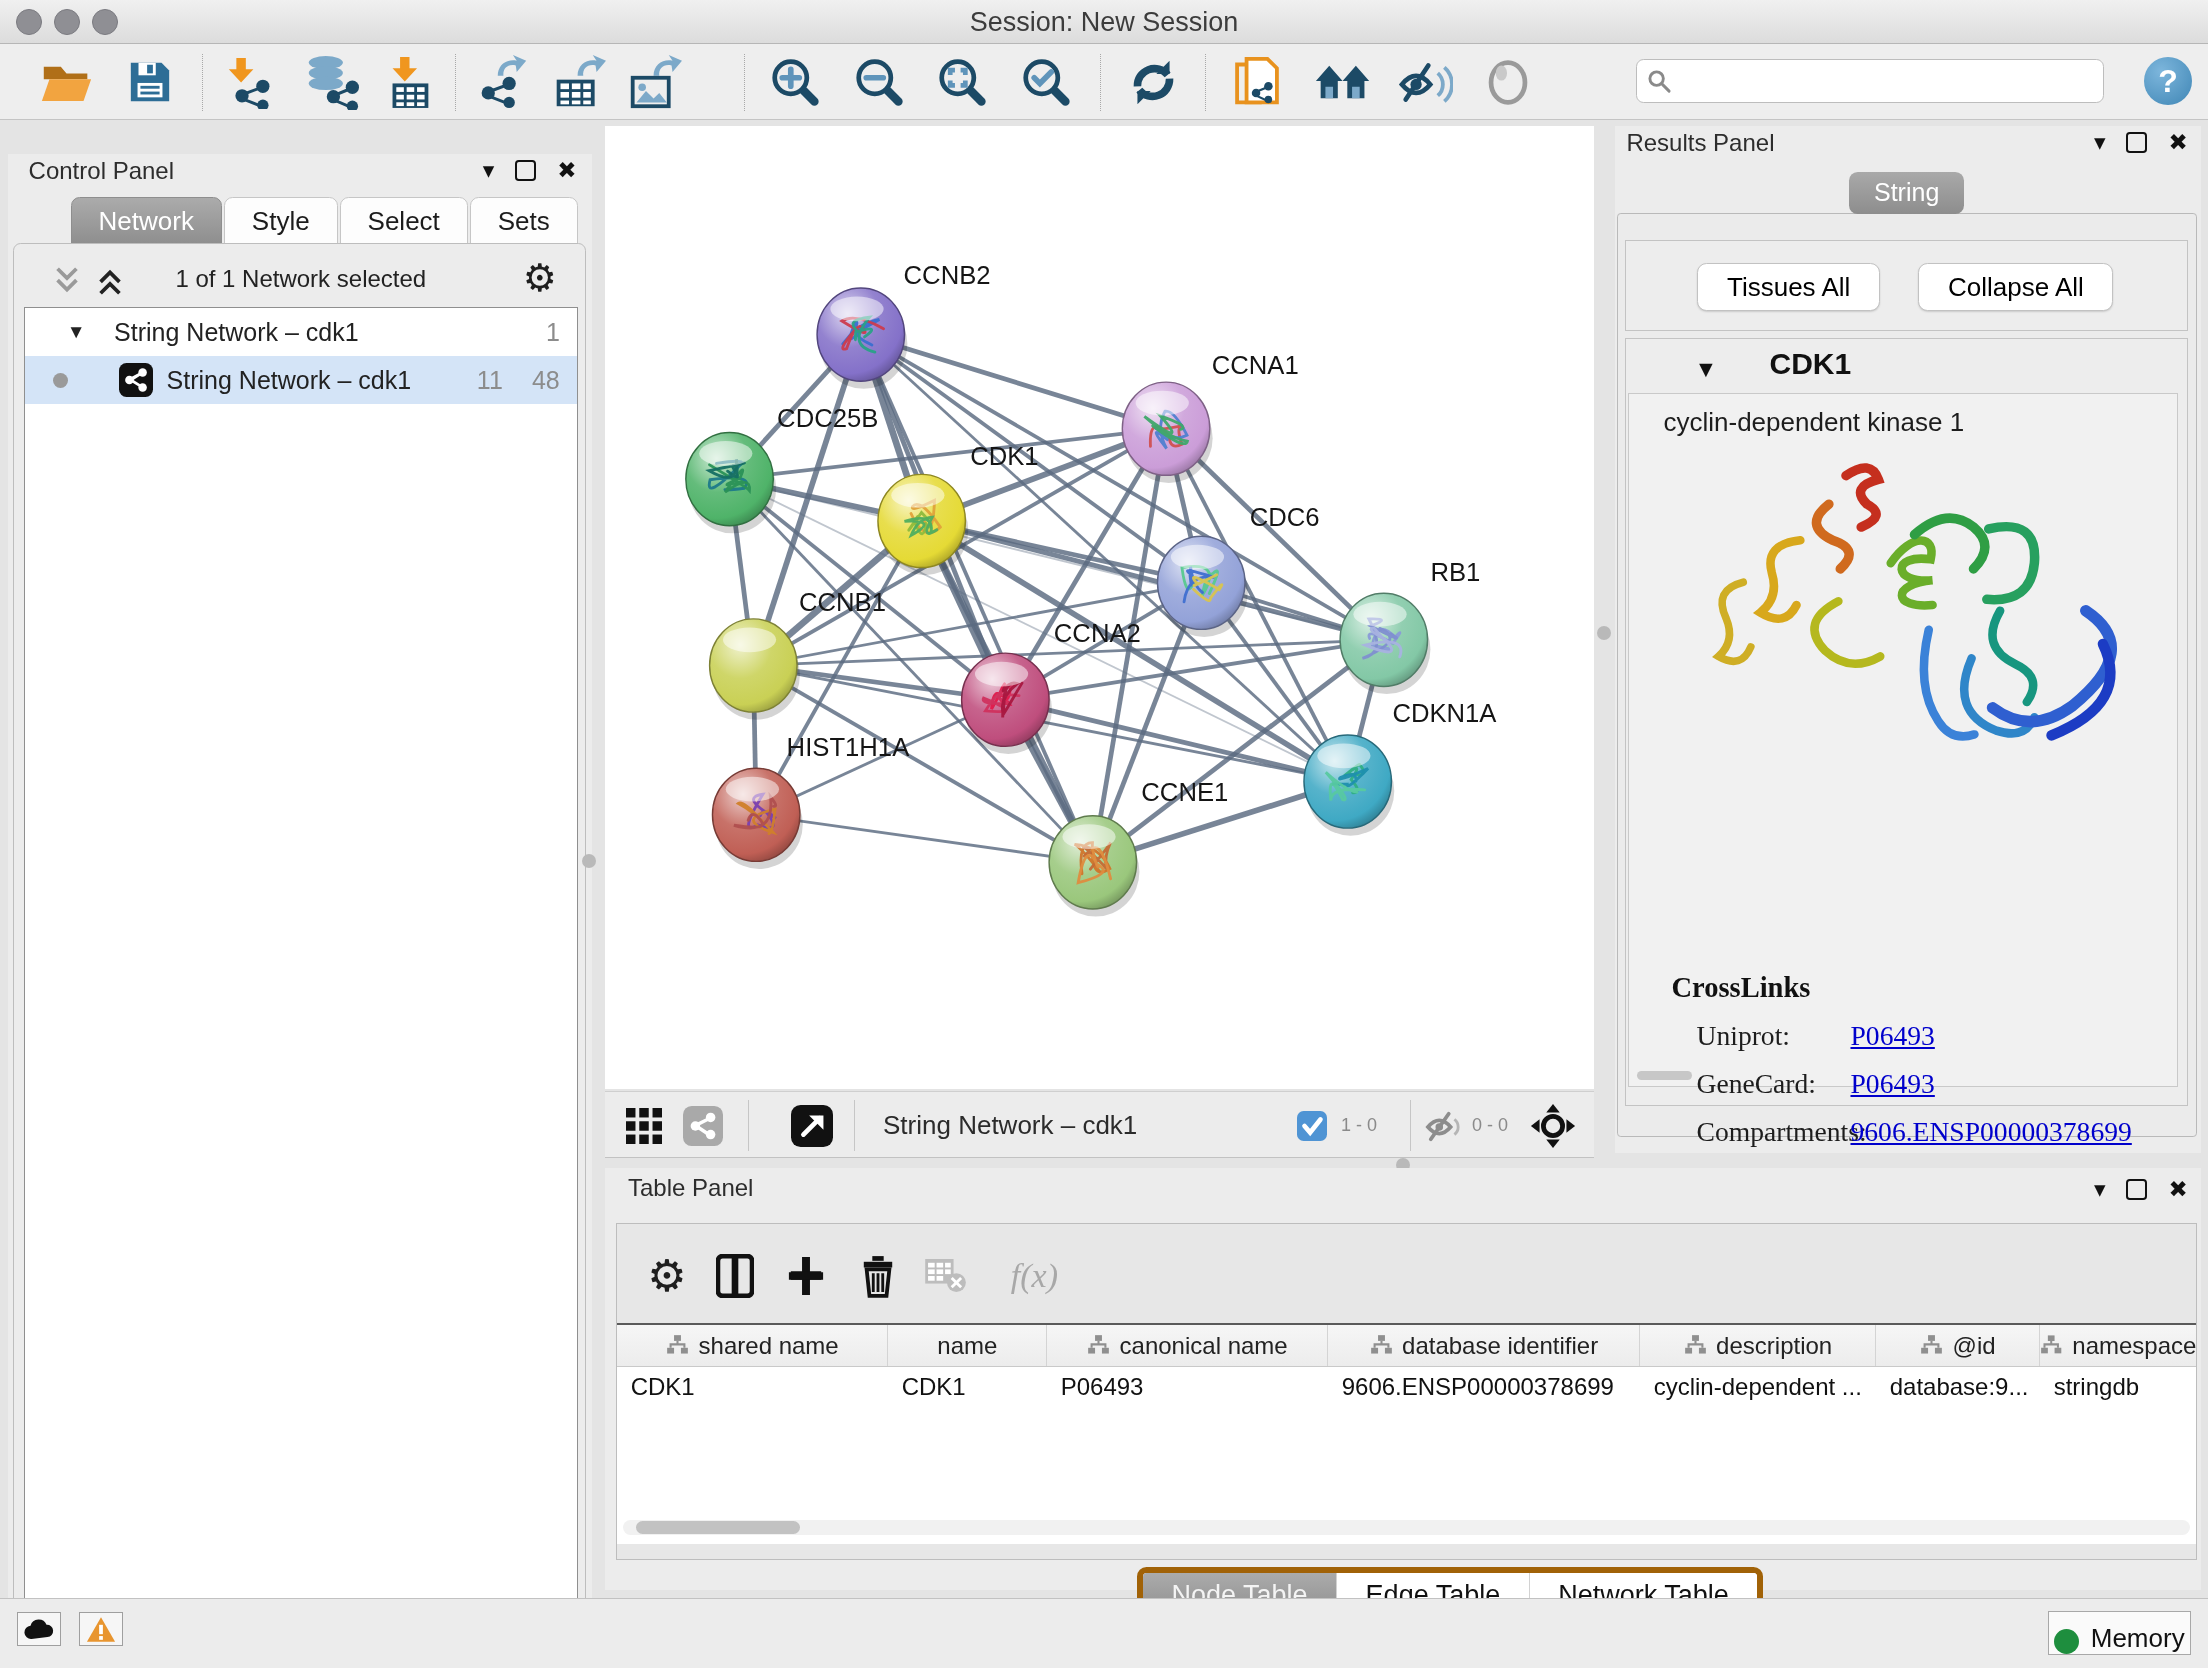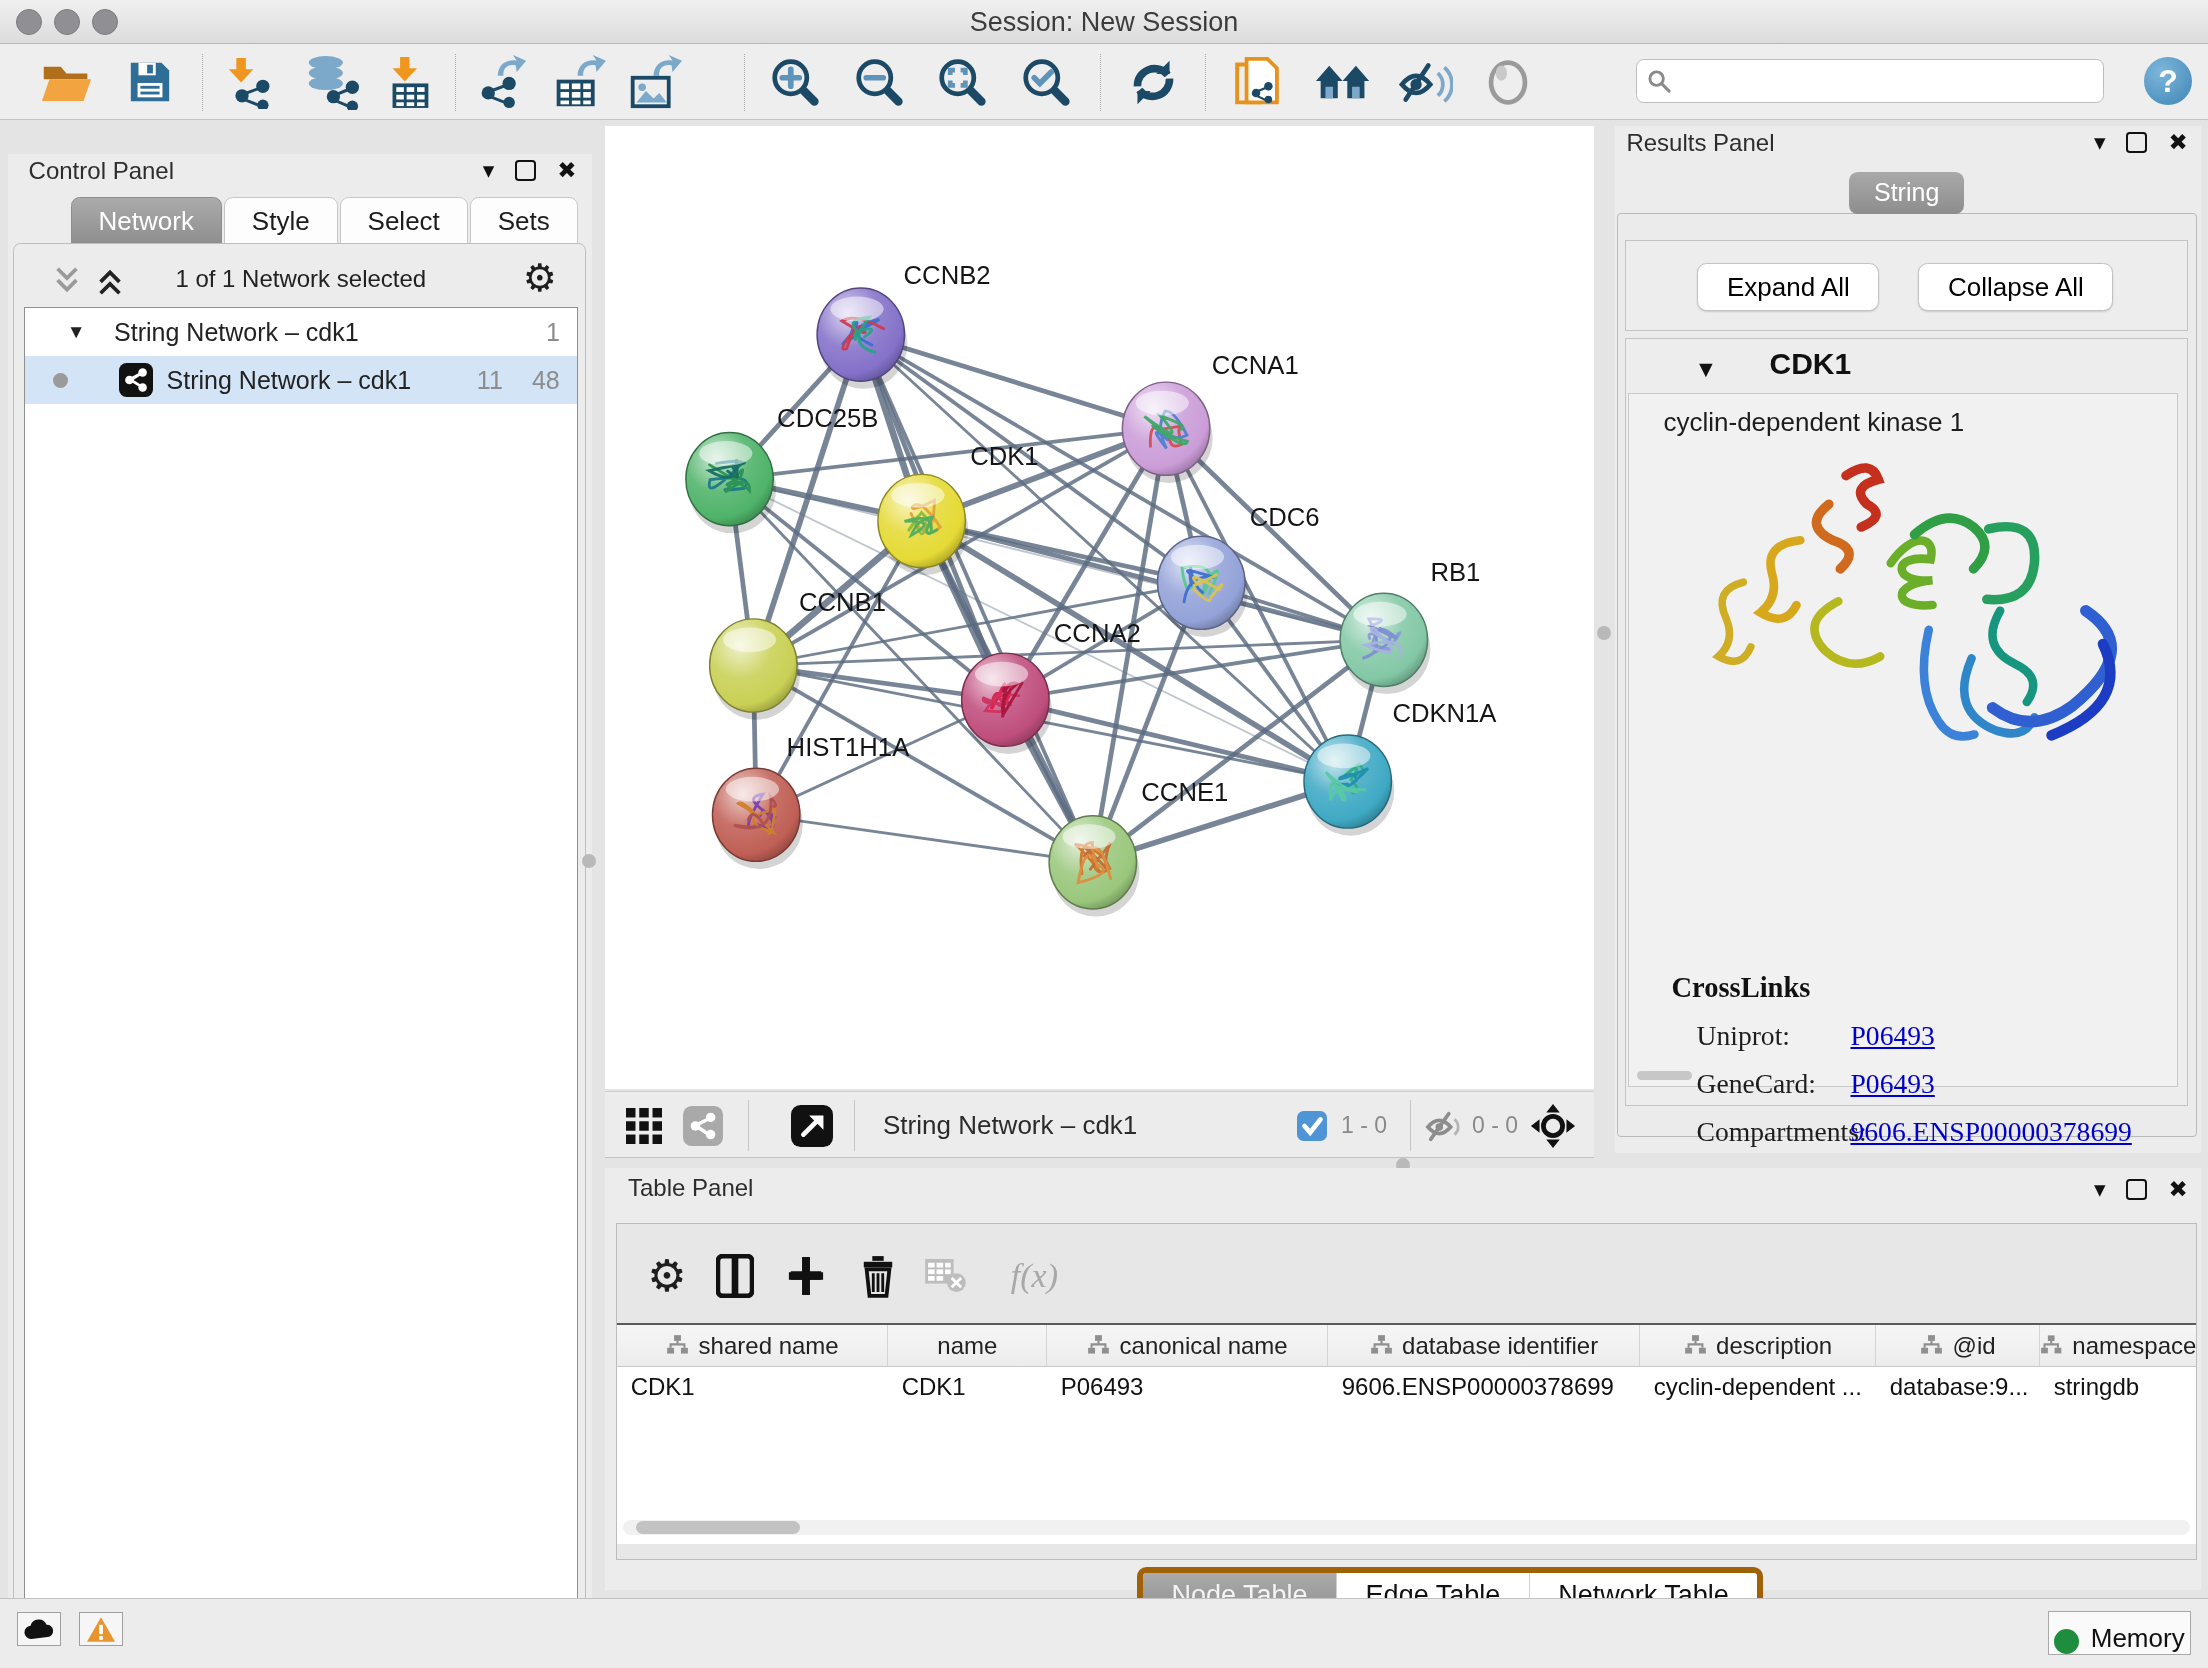--- a/index.html
+++ b/index.html
@@ -54,21 +54,21 @@
   .tree-row.selected{background:#d4e4f7;}
   .tree-count{position:absolute;color:#8c8c8c;}
 
   
   .network-view{position:absolute;left:605px;top:126px;width:989px;height:963px;background:#fff;}
   .net-statusbar{position:absolute;left:605px;top:1091px;width:989px;height:67px;
     background:#ececec;border-top:1px solid #cfcfcf;border-bottom:1px solid #c2c2c2;}
   .nsb-item{position:absolute;top:0;height:67px;display:flex;align-items:center;}
   .nsb-sep{position:absolute;top:7.6px;height:51px;border-left:1px solid #c6c6c6;}
   .nsb-text{font-size:26px;color:#2b2b2b;}
-  .nsb-count{font-size:23px;color:#8a8a8a;}
+  .nsb-count{font-size:18px;color:#8a8a8a;}
   .splitter-dot{position:absolute;width:14.3px;height:14.3px;border-radius:50%;background:#b9b9b9;}
 
   
   .results-panel{position:absolute;left:1615px;top:126px;width:586px;height:1027px;background:#ececec;}
   .rp-header{position:absolute;left:0;top:0;width:100%;height:32px;}
   .rp-header .panel-title{position:absolute;left:11.4px;top:2.9px;}
   .rp-outer{position:absolute;left:1.9px;top:87px;width:580px;height:924px;background:#ebebeb;
     border:1px solid #b9b9b9;border-radius:3.8px;}
   .string-tab{position:absolute;left:234px;top:46px;height:42px;line-height:40px;padding:0 25px;
     background:linear-gradient(#a9a9a9,#8d8d8d);color:#fff;font-size:25px;border-radius:8.6px;z-index:2;}
@@ -694,21 +694,21 @@
       <span class="panel-title">Results Panel</span>
       <span class="winbtns" style="right:13.3px">
         <span class="wb">▾</span>
         <span class="wb square"></span>
         <span class="wb">✖</span>
       </span>
     </div>
     <div class="string-tab">String</div>
     <div class="rp-outer">
       <div class="rp-buttons-box">
-        <button class="rp-btn" style="left:71px">Expand All</button>
+        <button class="rp-btn" style="left:71px">Tissues All</button>
         <button class="rp-btn" style="left:292px">Collapse All</button>
       </div>
       <div class="rp-entry-box">
         <div class="entry-head">
           <span class="entry-tri">▼</span>
           <span class="entry-name">CDK1</span>
         </div>
         <div class="entry-body">
           <span class="entry-desc">cyclin-dependent kinase 1</span>
           <svg style="position:absolute;left:57px;top:55px" width="457" height="333" viewBox="0 0 480 350">

